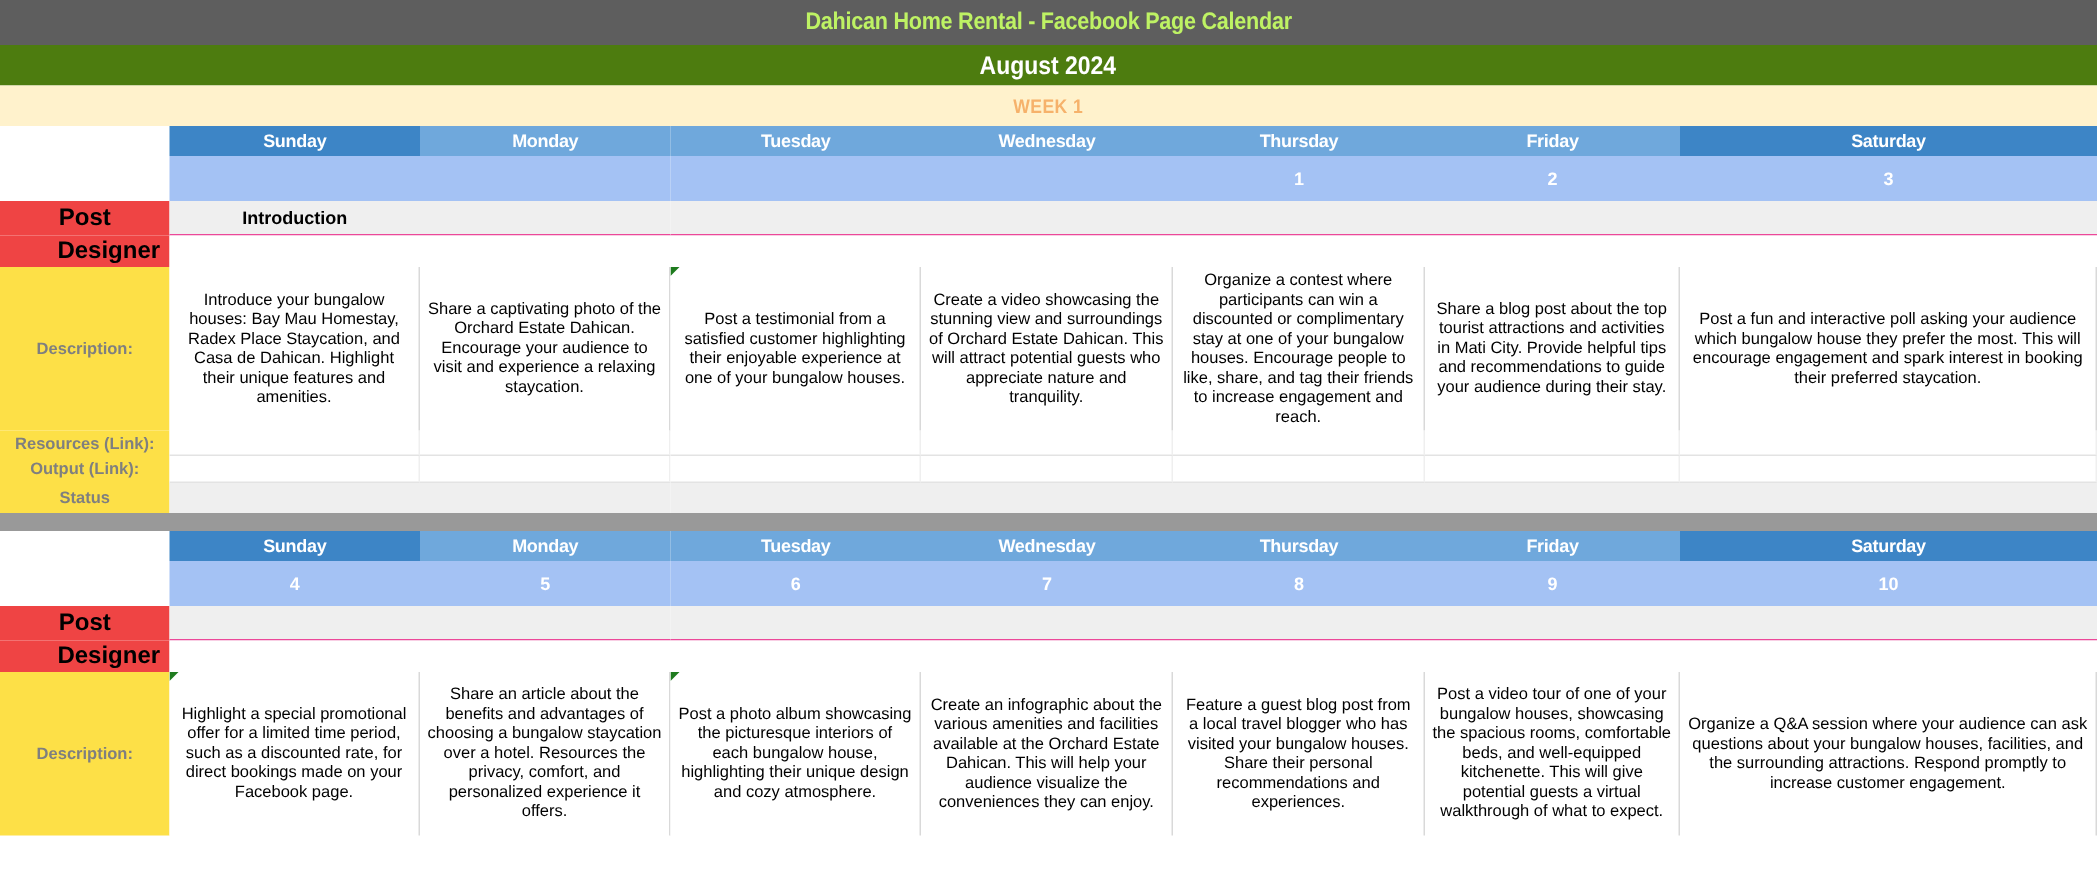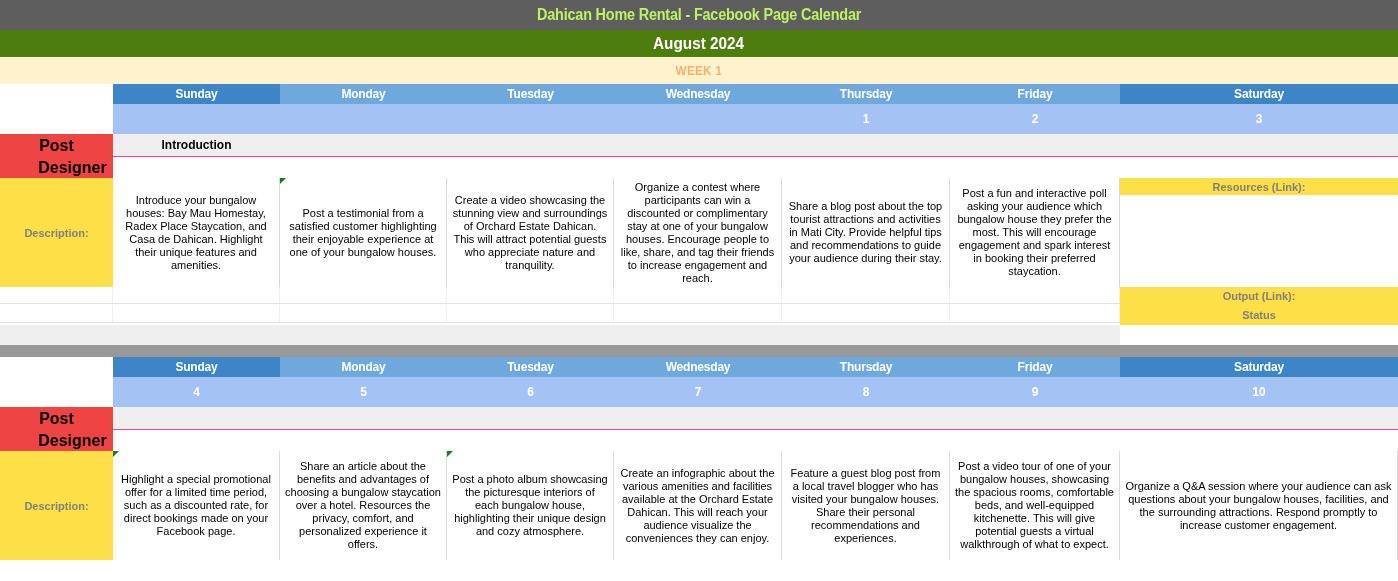--- a/index.html
+++ b/index.html
@@ -96,20 +96,23 @@
         <div class="c r-designer designer-cell"></div>
         <div class="c r-designer designer-cell"></div>
         <div class="c r-designer designer-cell"></div>
         <div class="c r-designer designer-cell"></div>
         <div class="c r-designer designer-cell"></div>
         <div class="c r-designer designer-cell"></div>
         <div class="c r-designer designer-cell"></div>
         <div class="c r-desc rlabel gray">Description:</div>
         <div class="c r-desc desc-cell">
           <div class="desc-text">Introduce your bungalow houses: Bay Mau Homestay, Radex Place Staycation, and Casa de Dahican. Highlight their unique features and amenities.</div>
+        </div>
+        <div class="c r-desc desc-cell">
+          <div class="desc-text">Share a captivating photo of the Orchard Estate Dahican. Encourage your audience to visit and experience a relaxing staycation.</div>
         </div>
         <div class="c r-desc desc-cell">
           <div class="tri"></div>
           <div class="desc-text">Post a testimonial from a satisfied customer highlighting their enjoyable experience at one of your bungalow houses.</div>
         </div>
         <div class="c r-desc desc-cell">
           <div class="desc-text">Create a video showcasing the stunning view and surroundings of Orchard Estate Dahican. This will attract potential guests who appreciate nature and tranquility.</div>
         </div>
         <div class="c r-desc desc-cell">
           <div class="desc-text">Organize a contest where participants can win a discounted or complimentary stay at one of your bungalow houses. Encourage people to like, share, and tag their friends to increase engagement and reach.</div>
@@ -187,21 +190,21 @@
           <div class="desc-text">Highlight a special promotional offer for a limited time period, such as a discounted rate, for direct bookings made on your Facebook page.</div>
         </div>
         <div class="c r-desc desc-cell">
           <div class="desc-text">Share an article about the benefits and advantages of choosing a bungalow staycation over a hotel. Resources the privacy, comfort, and personalized experience it offers.</div>
         </div>
         <div class="c r-desc desc-cell">
           <div class="tri"></div>
           <div class="desc-text">Post a photo album showcasing the picturesque interiors of each bungalow house, highlighting their unique design and cozy atmosphere.</div>
         </div>
         <div class="c r-desc desc-cell">
-          <div class="desc-text">Create an infographic about the various amenities and facilities available at the Orchard Estate Dahican. This will reach your audience visualize the conveniences they can enjoy.</div>
+          <div class="desc-text">Create an infographic about the various amenities and facilities available at the Orchard Estate Dahican. This will help your audience visualize the conveniences they can enjoy.</div>
         </div>
         <div class="c r-desc desc-cell">
           <div class="desc-text">Feature a guest blog post from a local travel blogger who has visited your bungalow houses. Share their personal recommendations and experiences.</div>
         </div>
         <div class="c r-desc desc-cell">
           <div class="desc-text">Post a video tour of one of your bungalow houses, showcasing the spacious rooms, comfortable beds, and well-equipped kitchenette. This will give potential guests a virtual walkthrough of what to expect.</div>
         </div>
         <div class="c r-desc desc-cell">
           <div class="desc-text">Organize a Q&amp;A session where your audience can ask questions about your bungalow houses, facilities, and the surrounding attractions. Respond promptly to increase customer engagement.</div>
         </div>

